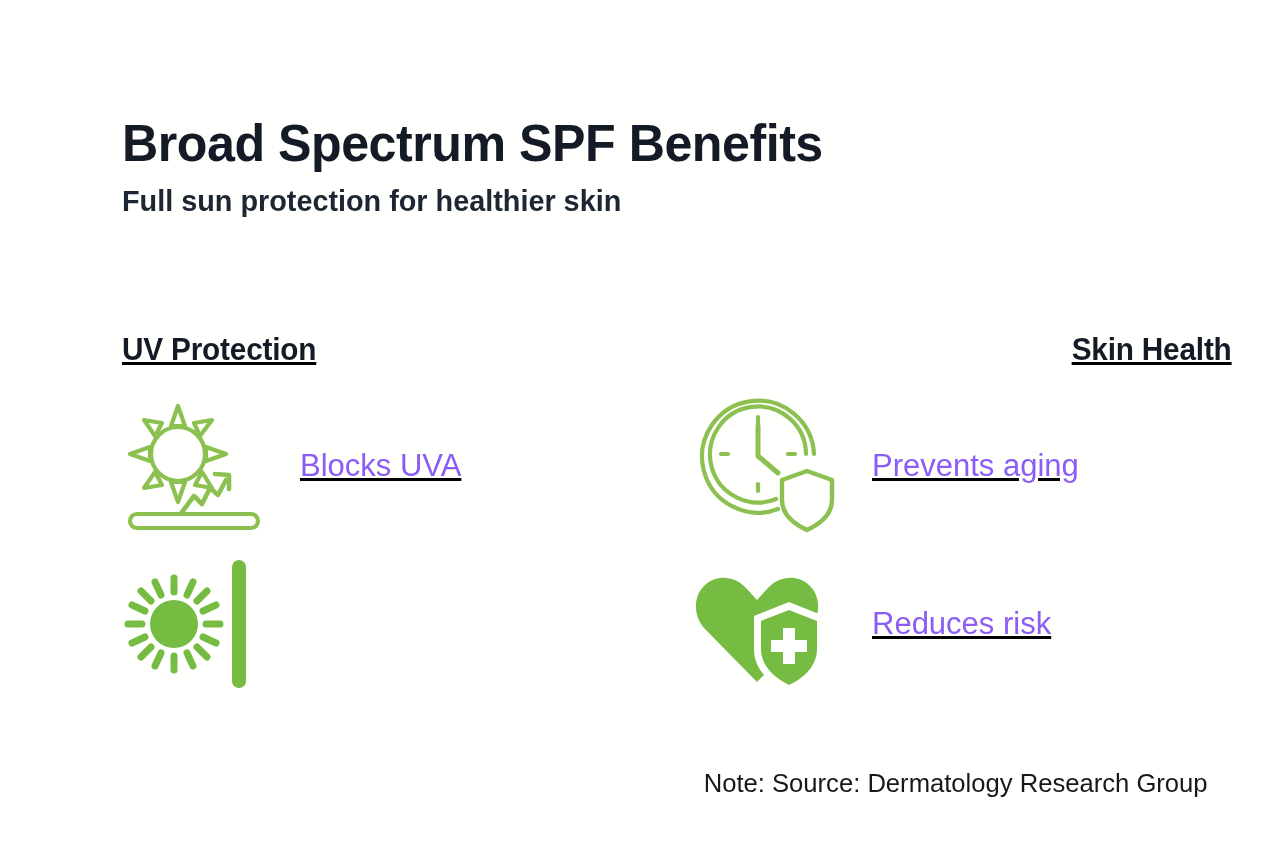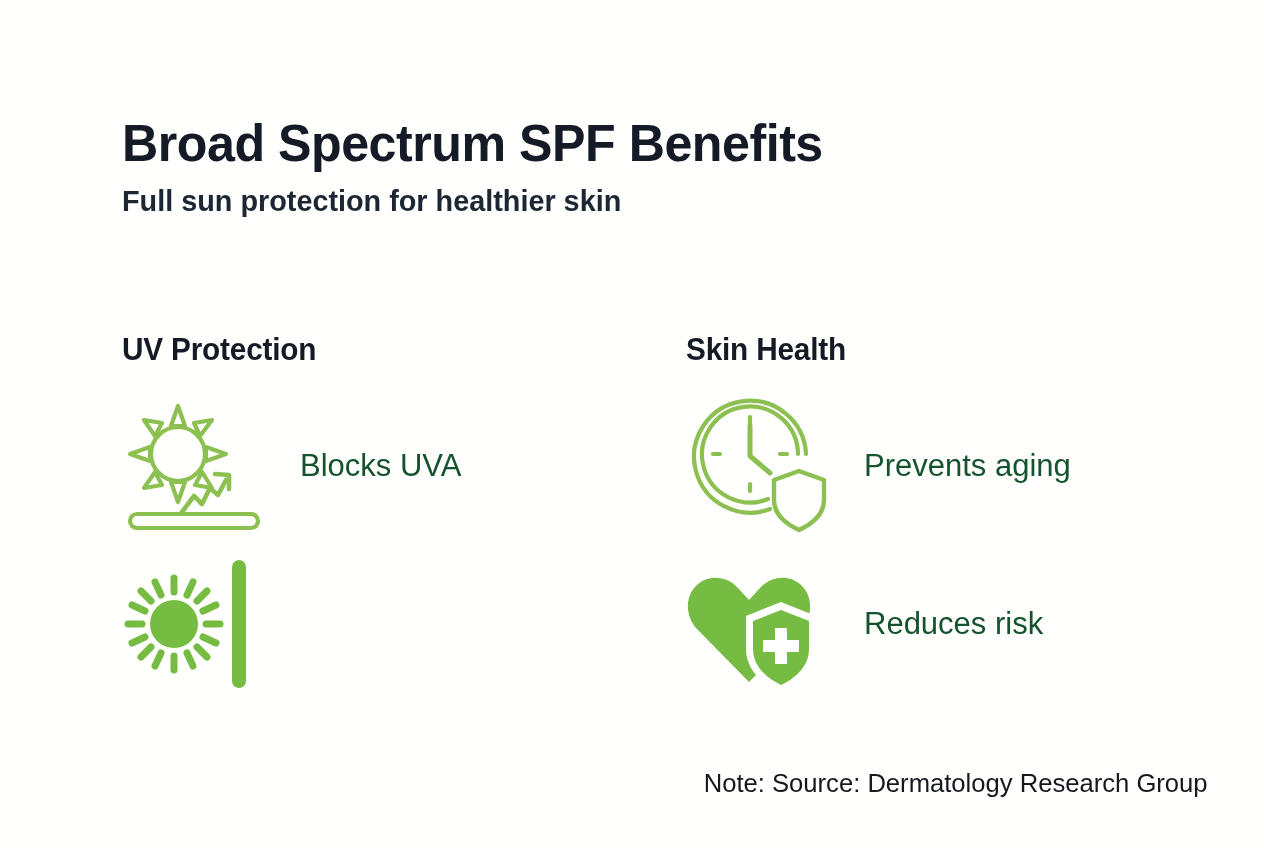--- a/index.html
+++ b/index.html
@@ -53,26 +53,27 @@
   }
 
   
   .columns {
     position: absolute;
     left: 0;
     top: 332px;
     width: 1264px;
     display: flex;
     flex-direction: row;
+    text-decoration: underline;
   }
   .column {
     position: relative;
   }
   .column.left  { margin-left: 122px; width: 560px; }
-  .column.right { margin-left: 4px;  width: 560px; }
+  .column.right { margin-left: 12px;  width: 560px; text-align: right; }
 
   .section-title {
     font-size: 31px;
     font-weight: 700;
     color: #141b26;
     margin: 0 0 28px 0;
     letter-spacing: -0.2px;
     white-space: nowrap;
     transform: scaleX(0.96);
     transform-origin: left center;
@@ -92,21 +93,21 @@
     height: 140px;
     display: flex;
     align-items: center;
     justify-content: flex-start;
   }
   .icon-box svg { display: block; }
 
   .item-label {
     font-size: 31px;
     font-weight: 400;
-    color: #14532d;
+    color: #8b5cf6;
     white-space: nowrap;
     letter-spacing: 0px;
   }
   .left .item-label  { margin-left: 28px; }
   .right .item-label { margin-left: 28px; }
 
   
   .footnote {
     position: absolute;
     right: 56px;

